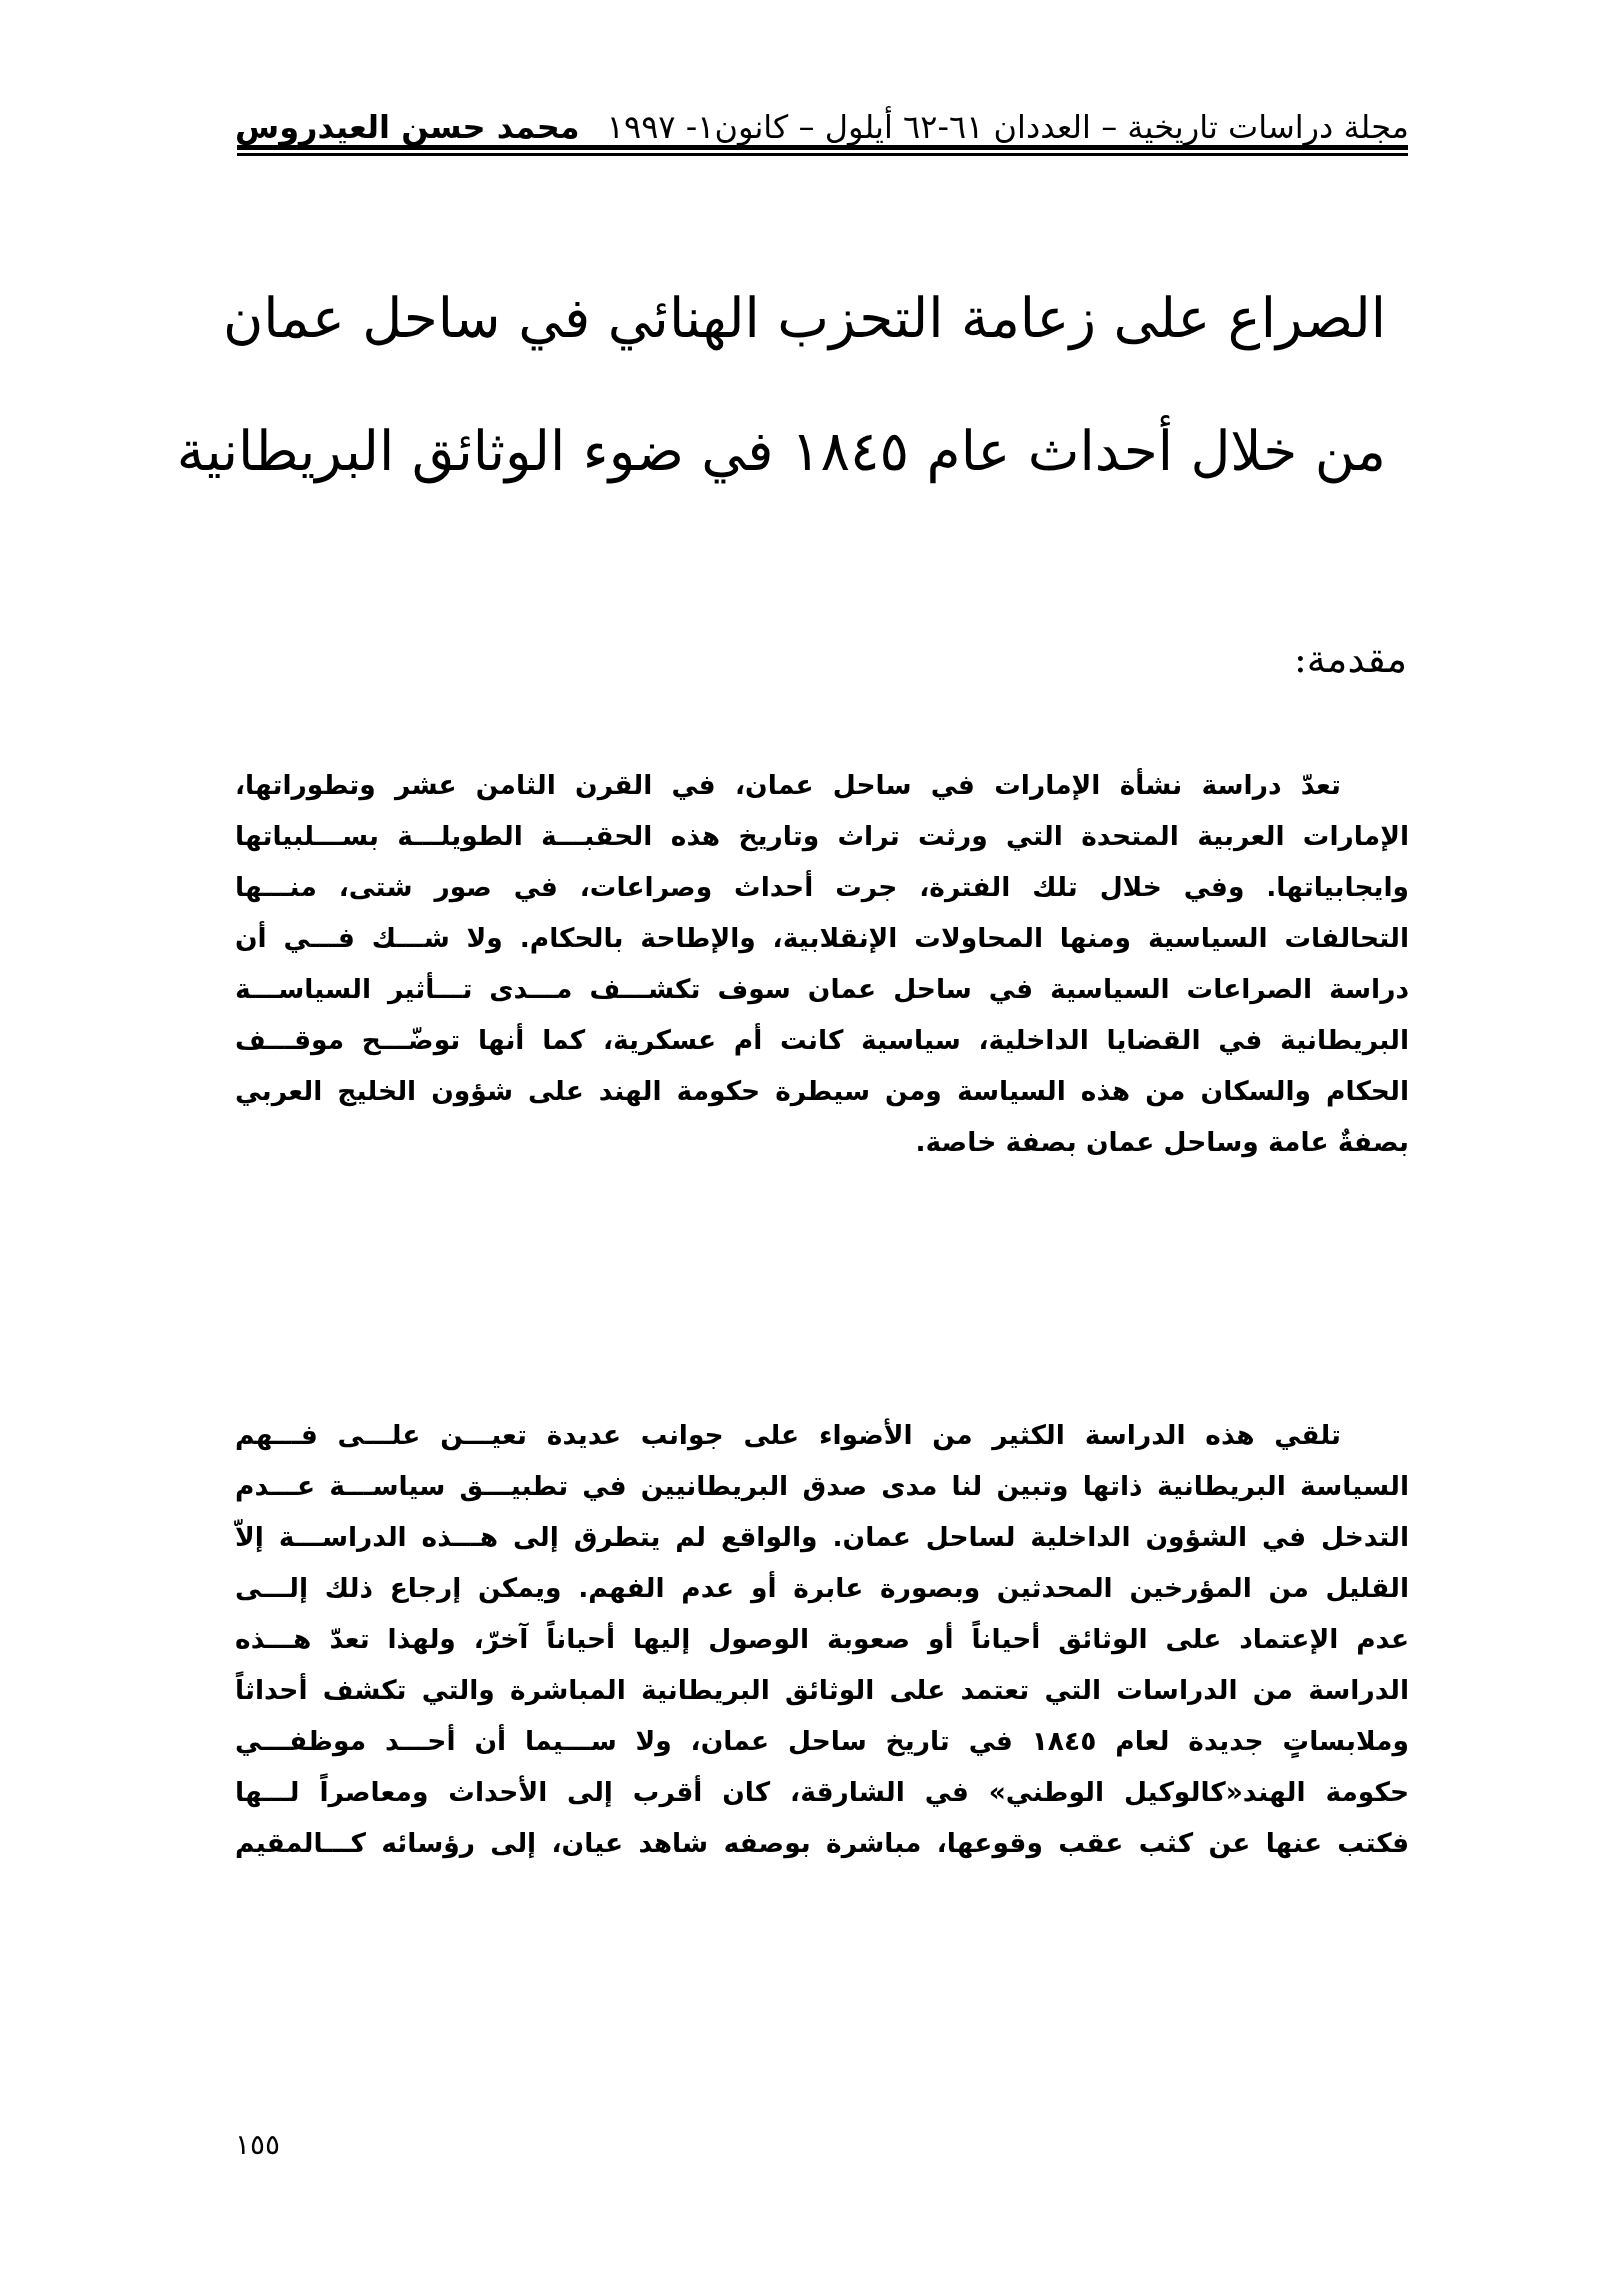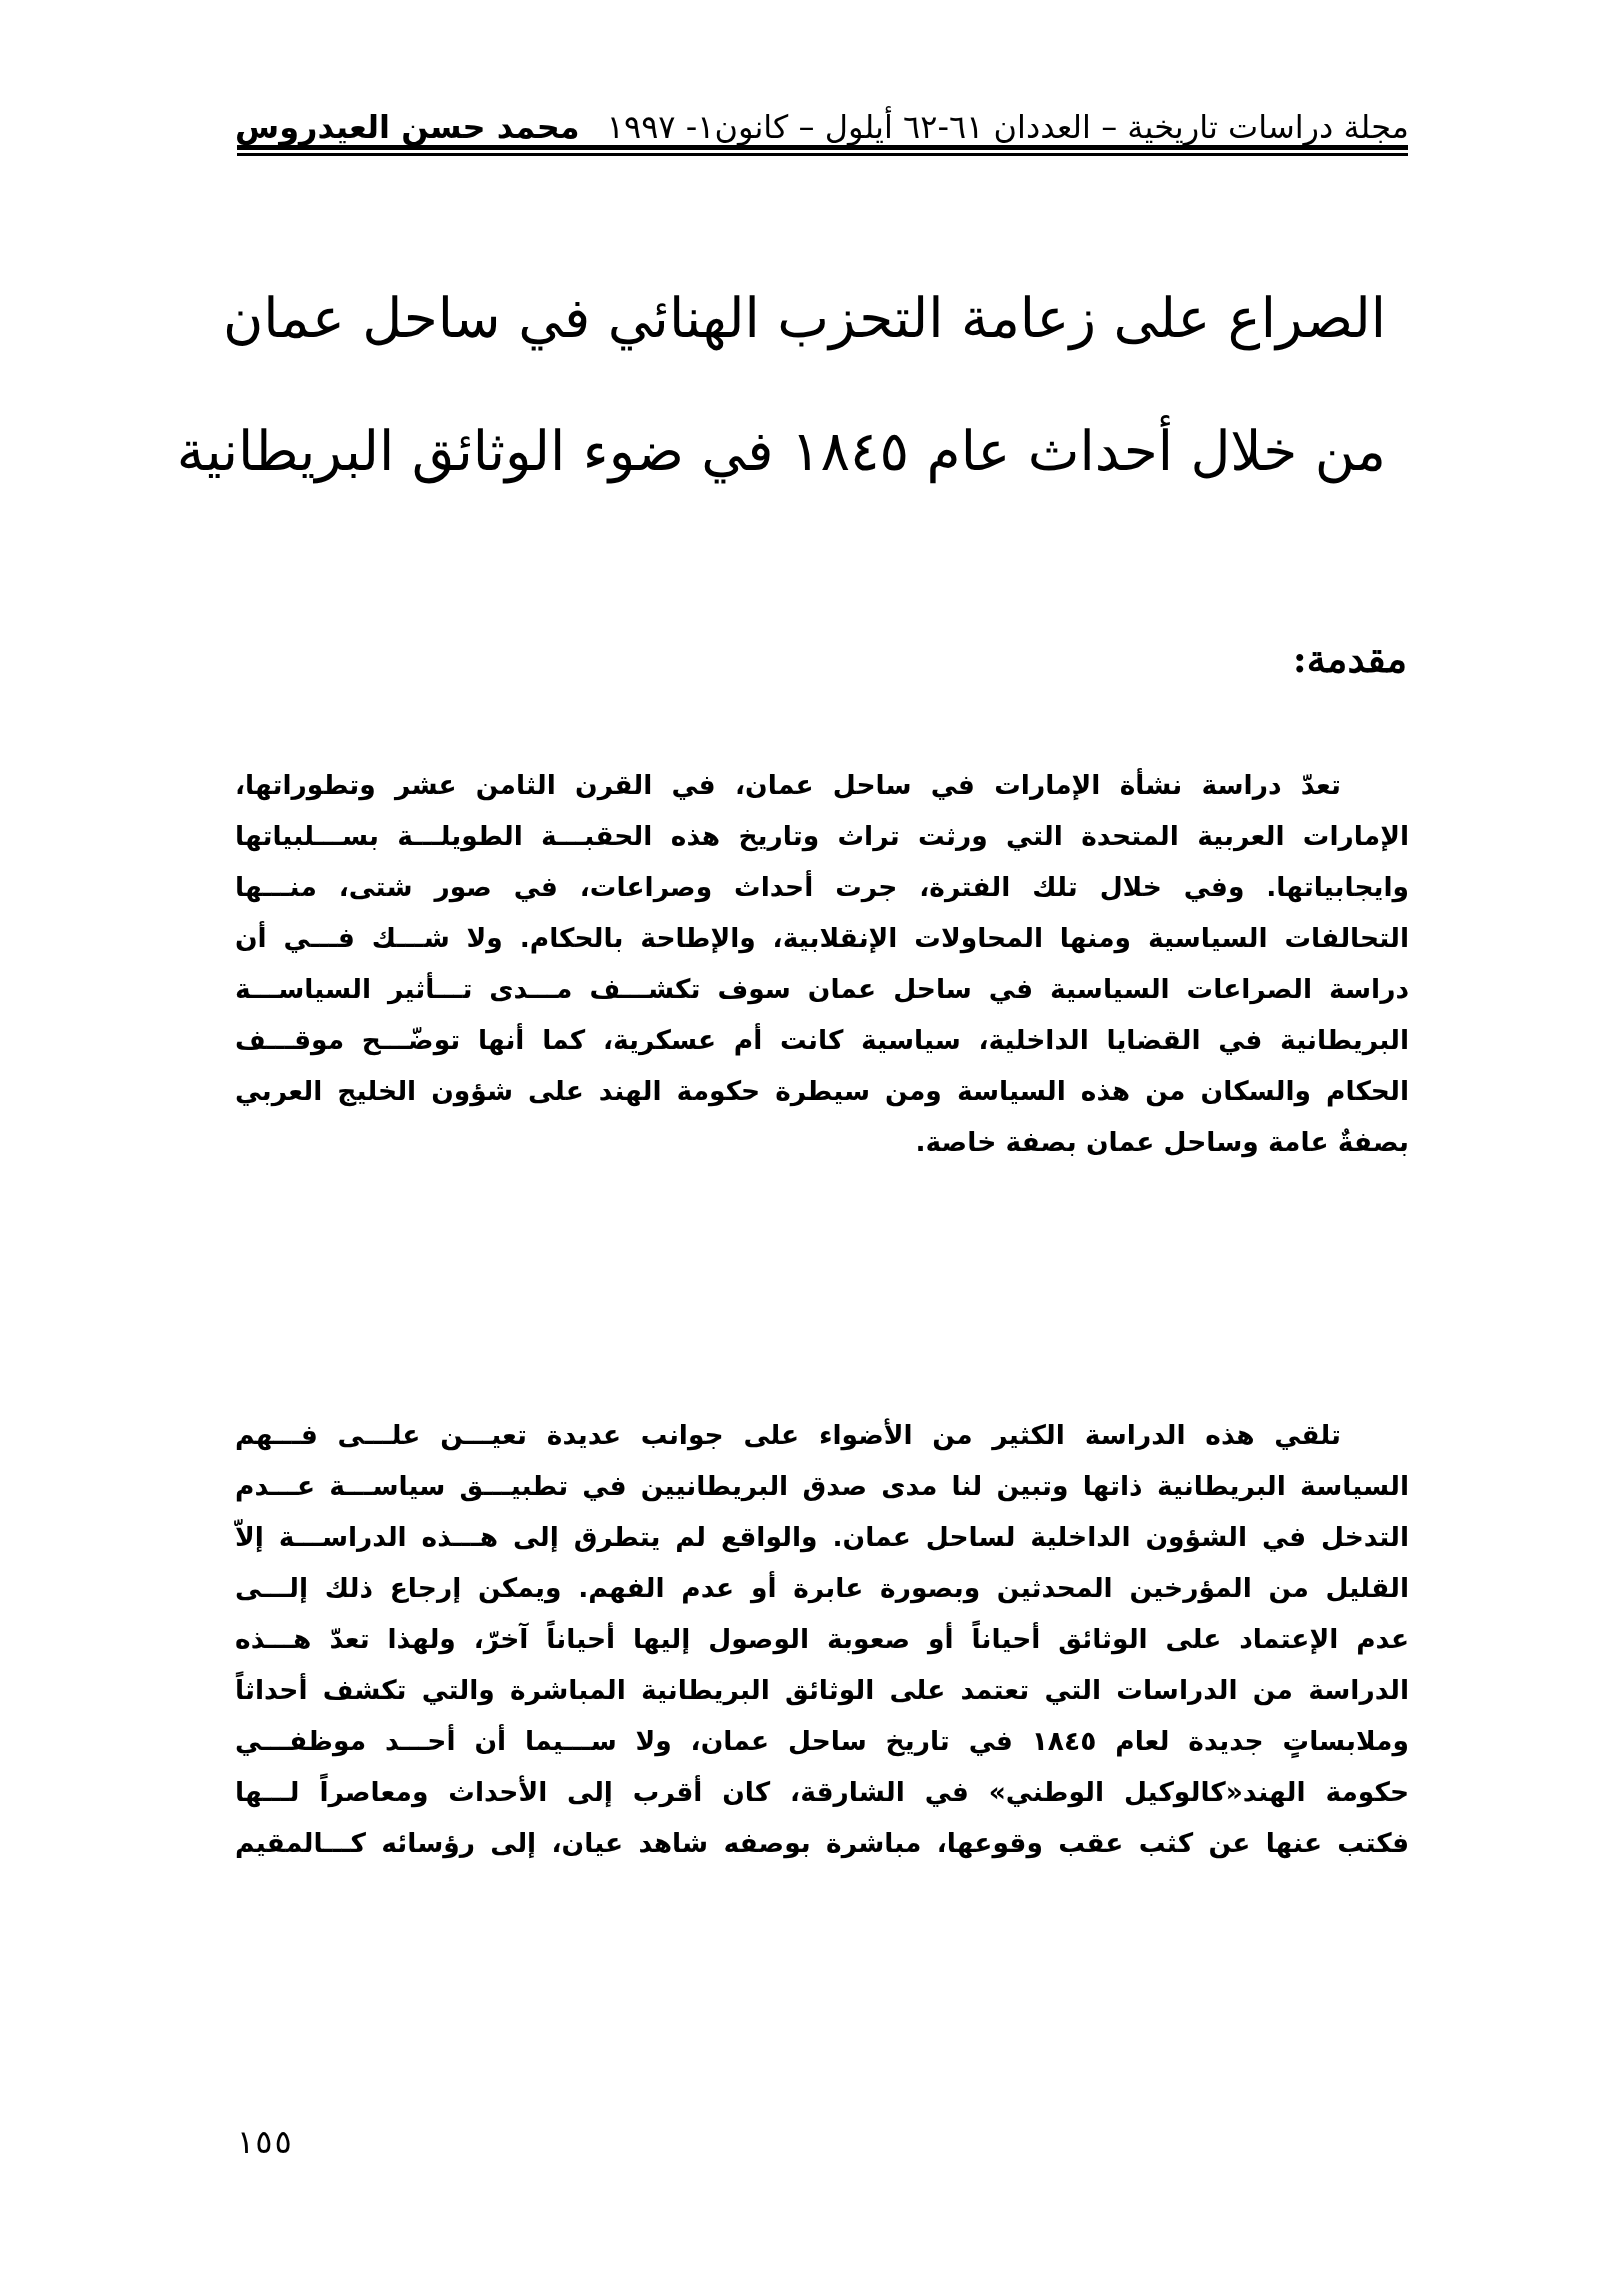--- a/index.html
+++ b/index.html
@@ -81,21 +81,21 @@
     .title.line1 { top: 284px; }
     .title.line2 { top: 417px; }
 
     
     .section-heading {
       position: absolute;
       right: 211px;
       top: 635px;
       direction: rtl;
       font-family: "DejaVu Serif", "Liberation Serif", serif;
-      font-weight: bold;
+      font-weight: normal;
       font-size: 38px;
       line-height: 48px;
       white-space: nowrap;
     }
 
     
     .body-text {
       position: absolute;
       left: 235px;
       width: 1174px;
@@ -119,22 +119,22 @@
       text-align-last: right;
     }
     .para1 { top: 759px; }
     .para2 { top: 1409px; }
 
     
     .page-number {
       position: absolute;
       left: 235px;
       top: 2128px;
-      font-family: Liberation Mono, monospace;
-      font-size: 32px;
+      font-family: Liberation Sans, sans-serif;
+      font-size: 28px;
       line-height: 34px;
       direction: rtl;
       letter-spacing: 3.4px;
     }
   </style>
 </head>
 <body>
 
 <div class="page">
 

